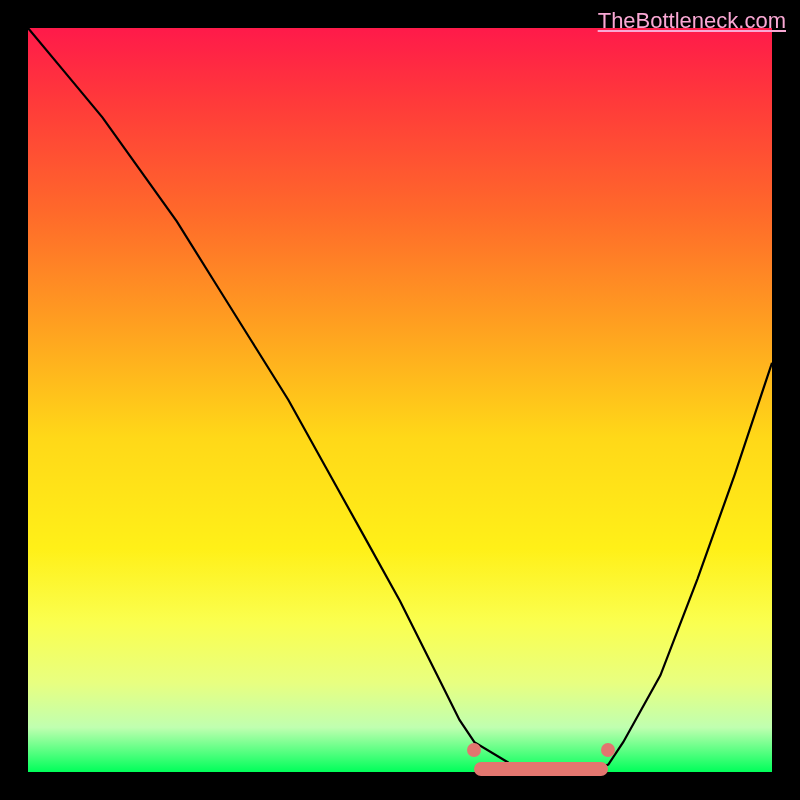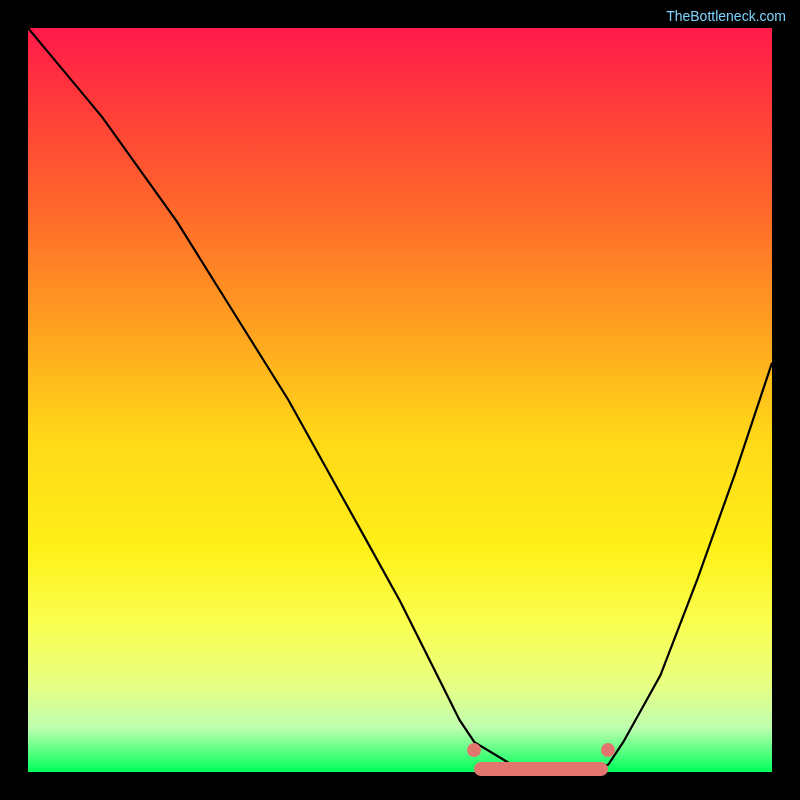--- a/index.html
+++ b/index.html
@@ -1,17 +1,17 @@
 <!DOCTYPE html>
 <html><head>
 <meta charset="utf-8">
 <style>
   * { margin: 0; padding: 0; box-sizing: border-box; }
   body { width: 800px; height: 800px; background: #000; position: relative; font-family: Arial, sans-serif; }
-  .watermark { position: absolute; top: 8px; right: 14px; color: #7dd3fc; font-size: 14px; font-weight: 500; z-index: 10; }
+  .watermark { position: absolute; top: 8px; right: 14px; color: #f9a8d4; font-size: 22px; font-weight: 500; z-index: 10; text-decoration: underline; }
   .chart-area { position: absolute; left: 28px; top: 28px; width: 744px; height: 744px; }
   .gradient-bg { position: absolute; left: 0; top: 0; width: 100%; height: 100%; background: linear-gradient(to bottom, #ff1a4a 0%, #ff3a3a 10%, #ff6a2a 25%, #ffa020 40%, #ffd818 55%, #fff018 70%, #faff50 80%, #e8ff80 88%, #c0ffb0 94%, #00ff5a 100%); }
   svg.curve { position: absolute; left: 0; top: 0; width: 100%; height: 100%; }
   .accent-band { position: absolute; height: 14px; background: #e2766f; border-radius: 7px; }
   .accent-dot { position: absolute; width: 14px; height: 14px; background: #e2766f; border-radius: 50%; }
 </style>
 </head>
 <body>
 
 <div class="watermark">TheBottleneck.com</div>

